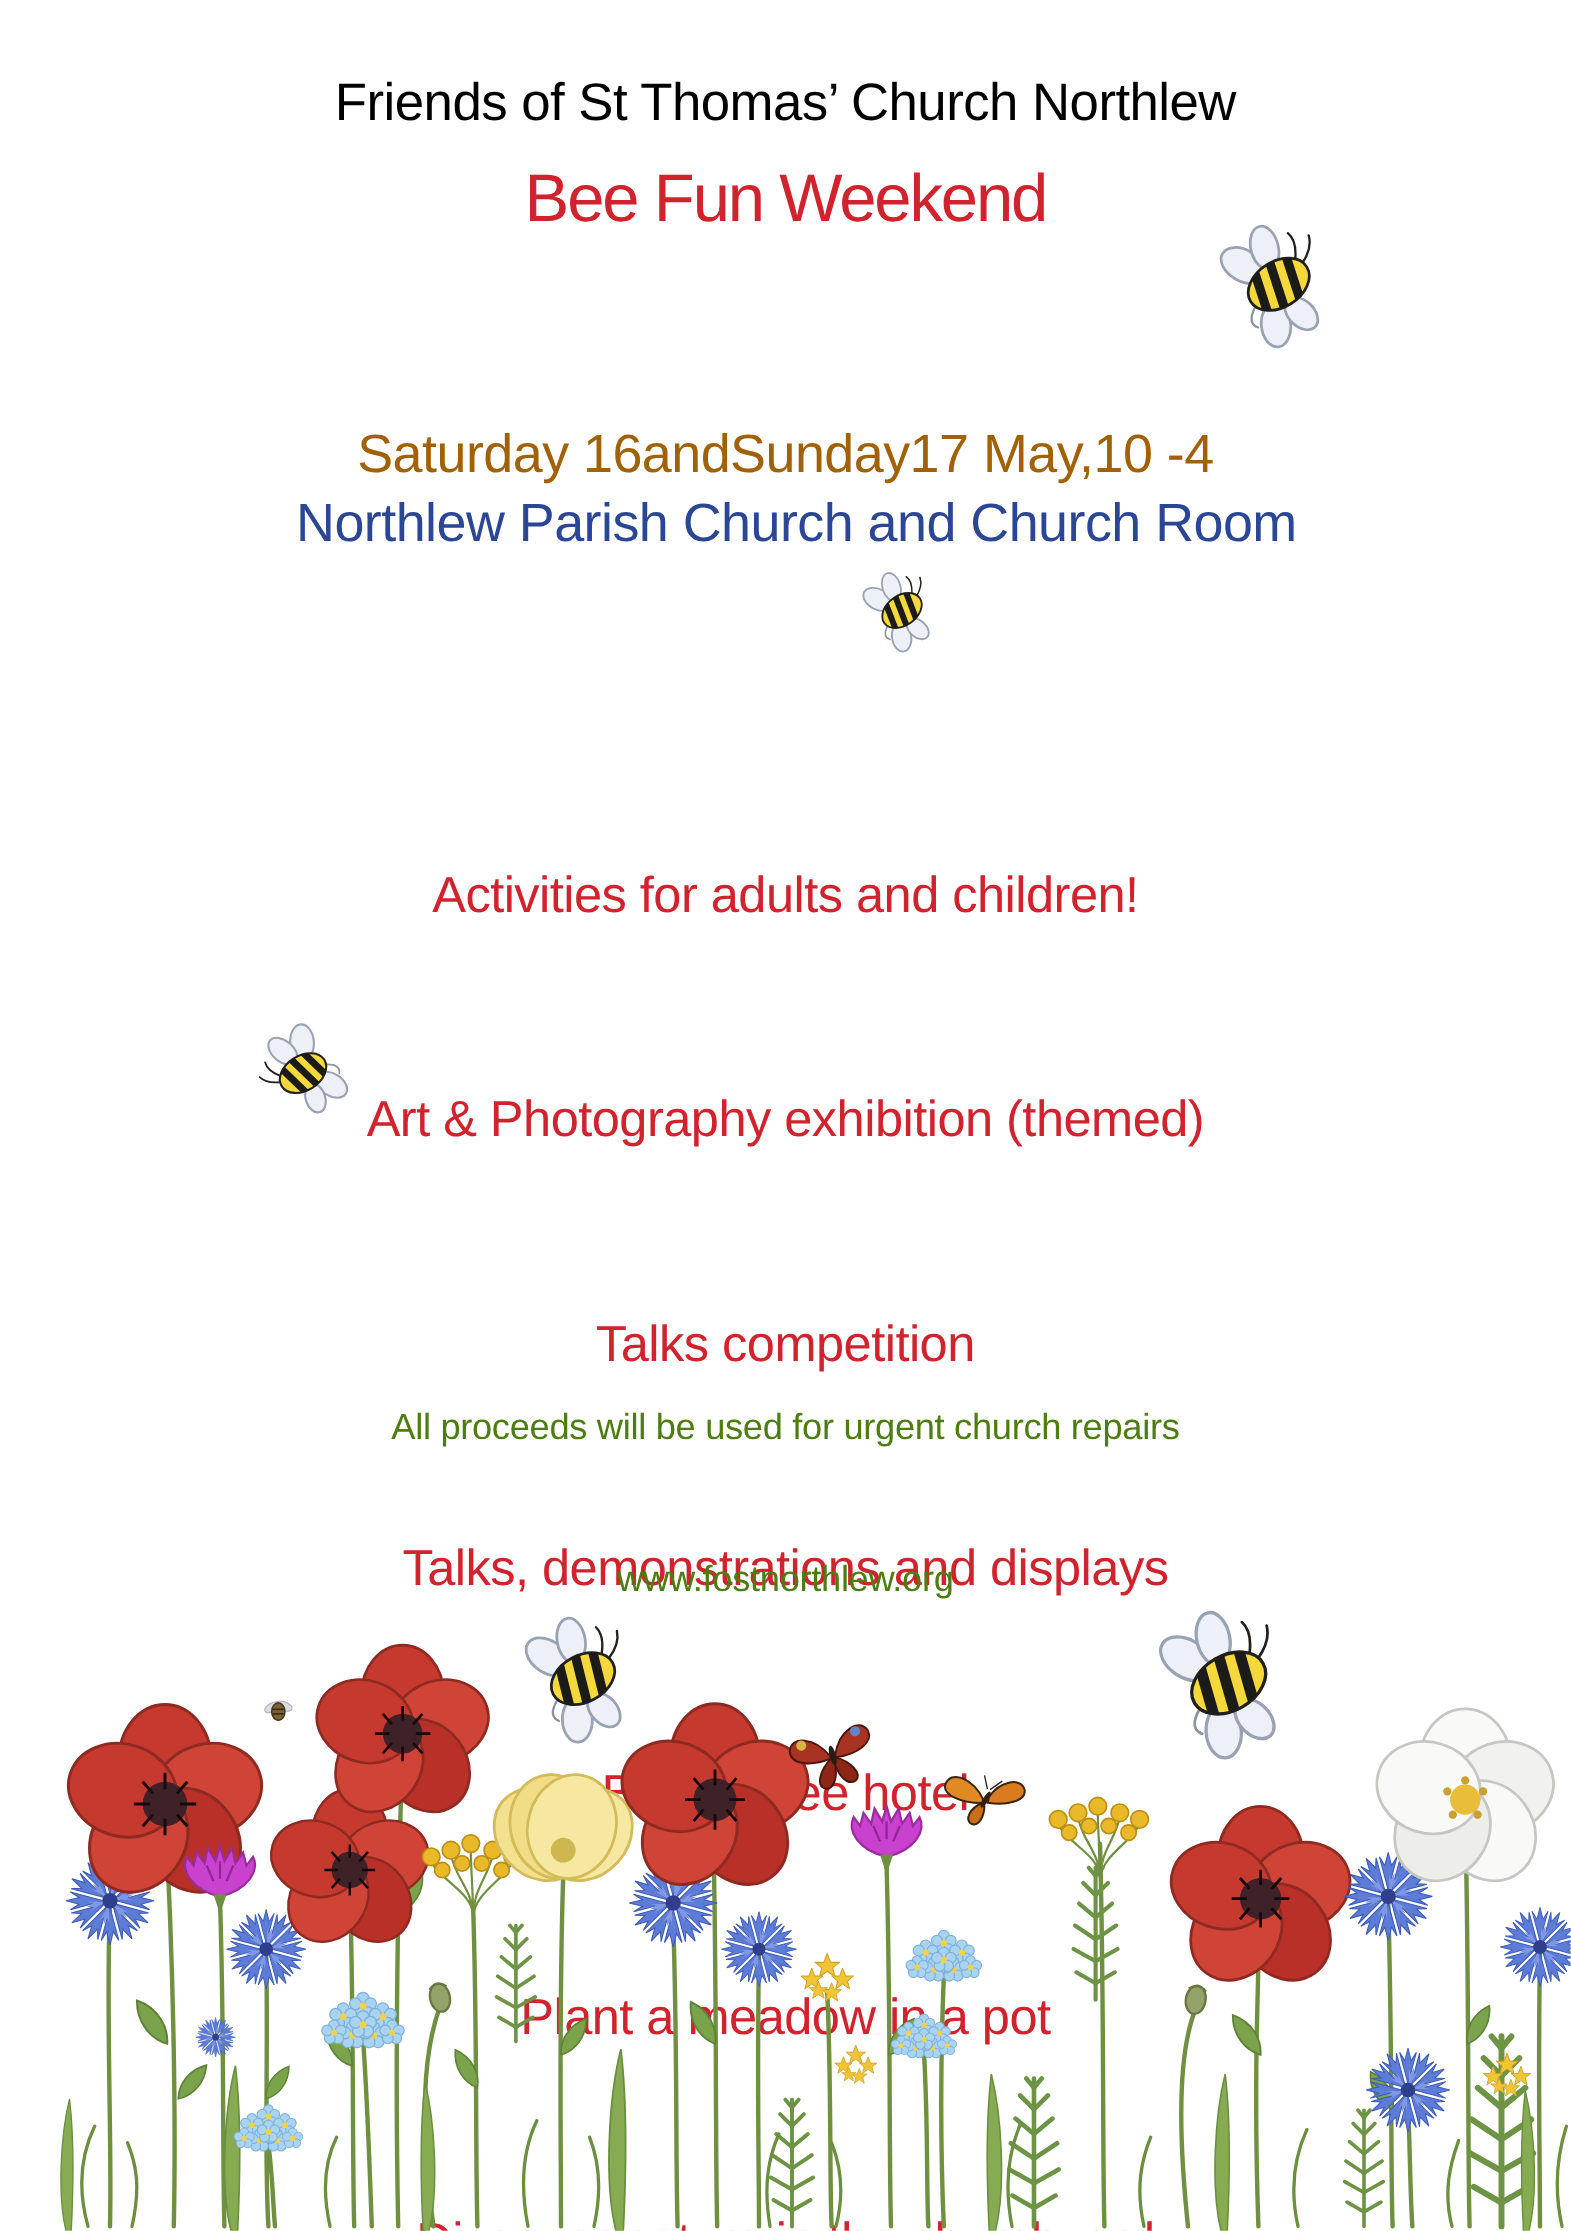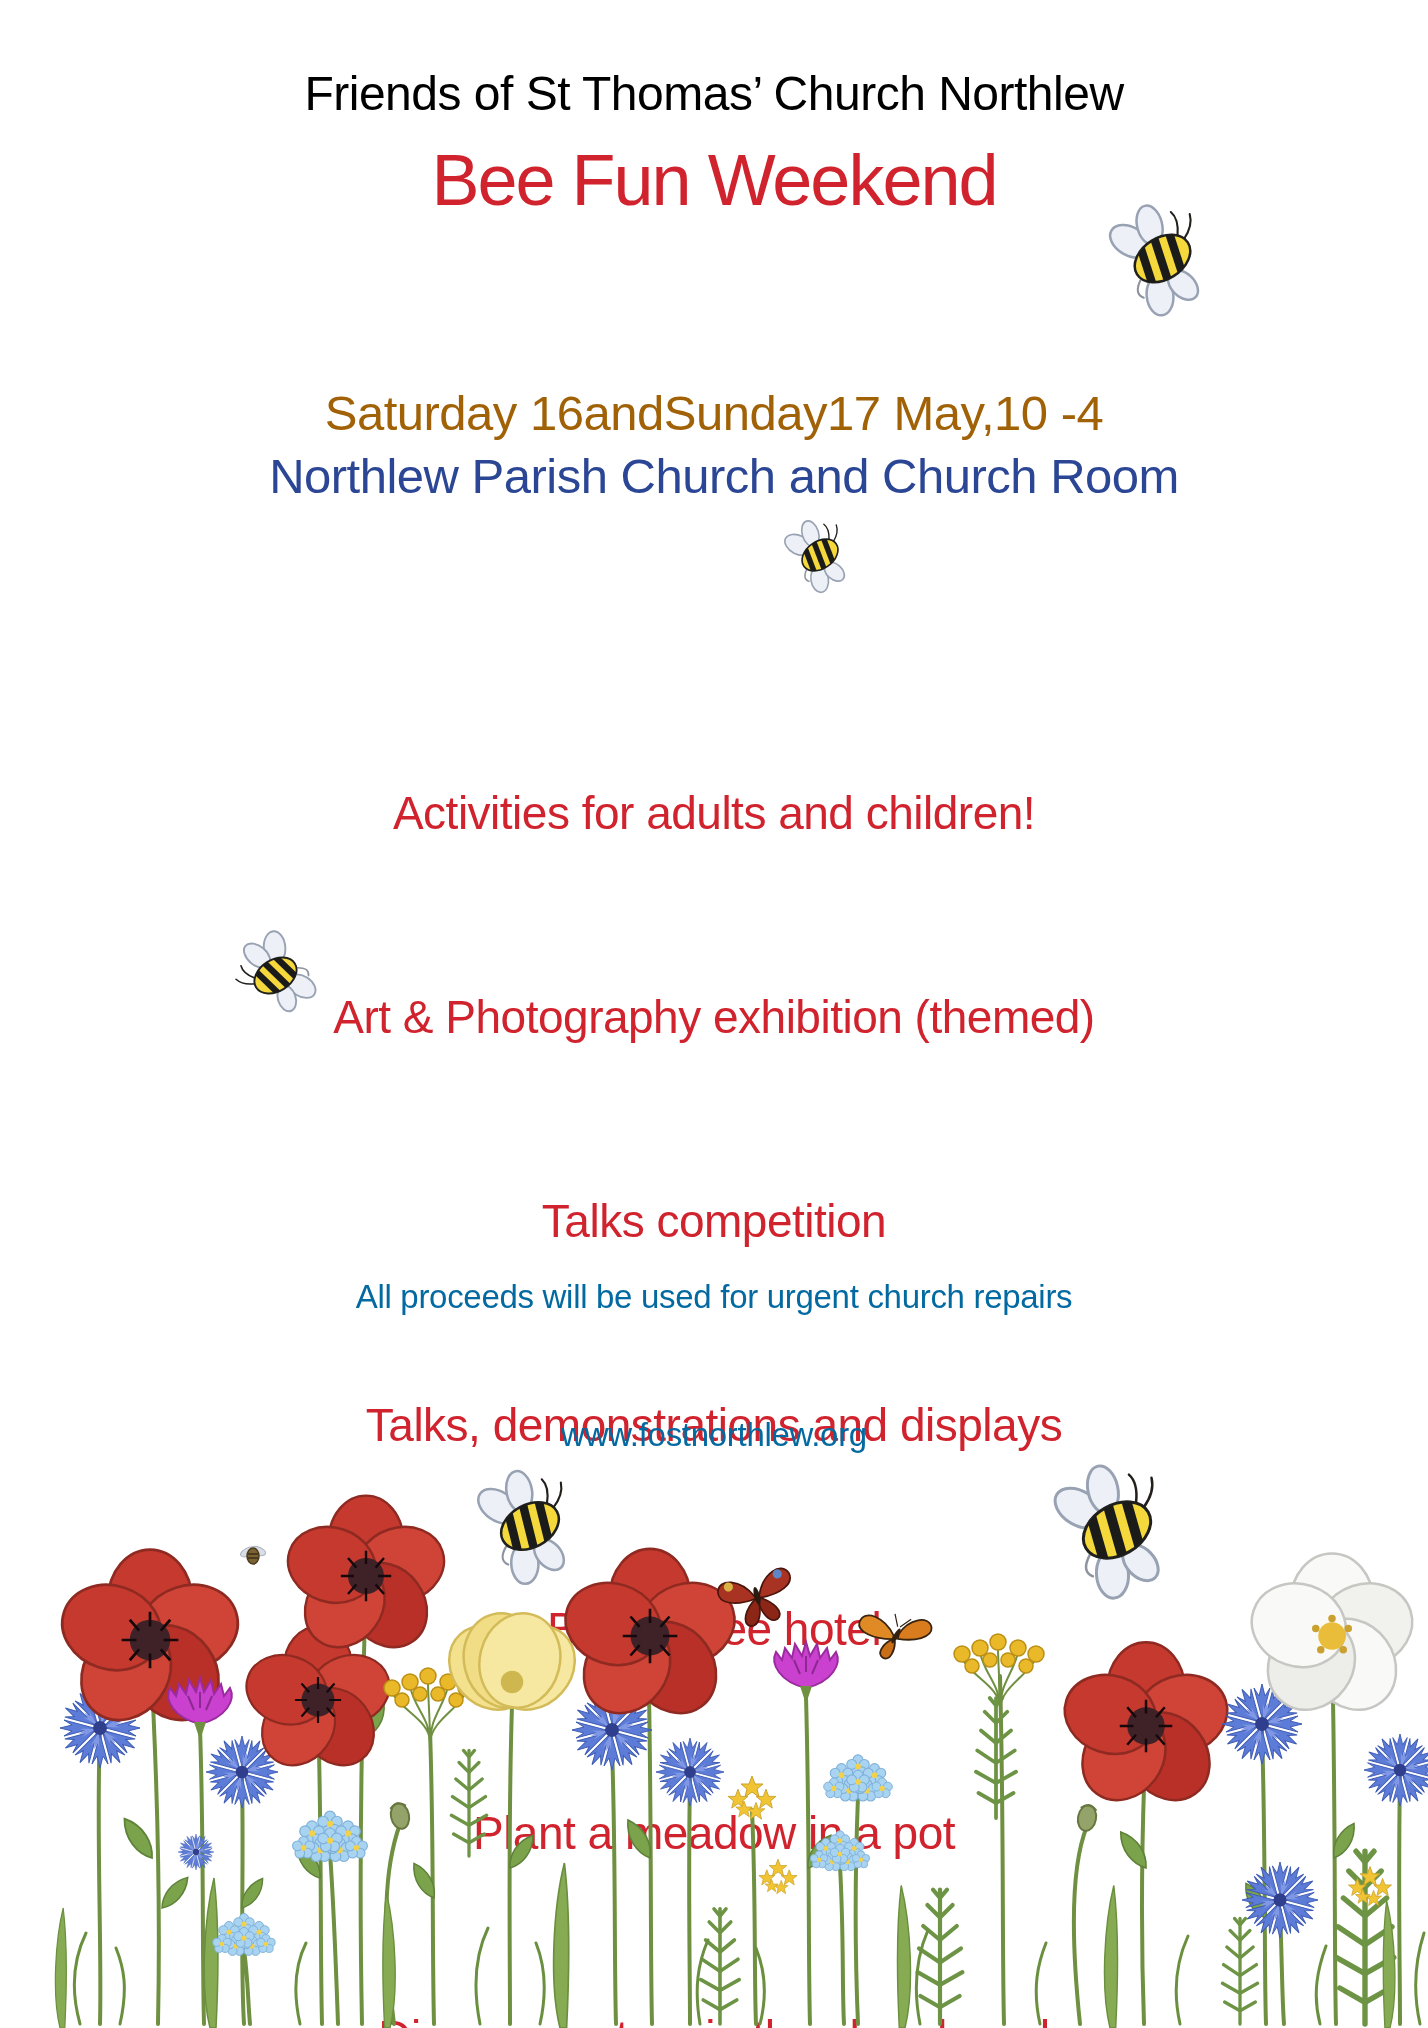--- a/index.html
+++ b/index.html
@@ -2,26 +2,26 @@
 <html><head>
 <meta charset="utf-8">
 <style>
   html,body{margin:0;padding:0;}
   body{
     width:1428px;height:2028px;position:relative;background:#ffffff;
     font-family:"Liberation Sans", sans-serif;overflow:hidden;
   }
   .txt{position:absolute;left:0;right:0;text-align:center;white-space:pre;}
   .org{top:64px;font-size:48px;line-height:60px;color:#000000;letter-spacing:-0.5px;}
-  .title{top:124px;font-size:72px;line-height:112px;color:#d0232d;letter-spacing:-2px;text-align:center;}
+  .title{top:124px;font-size:61px;line-height:112px;color:#d0232d;letter-spacing:-2px;text-align:center;}
   .date{top:382px;font-size:49px;line-height:63px;color:#a16207;letter-spacing:-0.5px;}
   .venue{top:445px;font-size:49px;line-height:63px;color:#2b4694;letter-spacing:-0.5px;padding-left:20px;}
   .redblock{top:643px;font-size:46px;line-height:68px;color:#d0232d;letter-spacing:-0.5px;}
   .redblock div{height:68px;}
-  .blueblock{top:1182px;font-size:33px;line-height:46px;color:#0369a1;letter-spacing:-0.3px;}
+  .blueblock{top:1182px;font-size:33px;line-height:46px;color:#4d7c0f;letter-spacing:-0.3px;}
   .blueblock div{height:46px;}
   .beesvg{position:absolute;}
   .meadow{position:absolute;left:0;bottom:0;width:1428px;height:600px;}
 </style>
 </head>
 <body>
 
 <svg width="0" height="0" style="position:absolute" aria-hidden="true">
   <defs>
     <clipPath id="beeclip">

